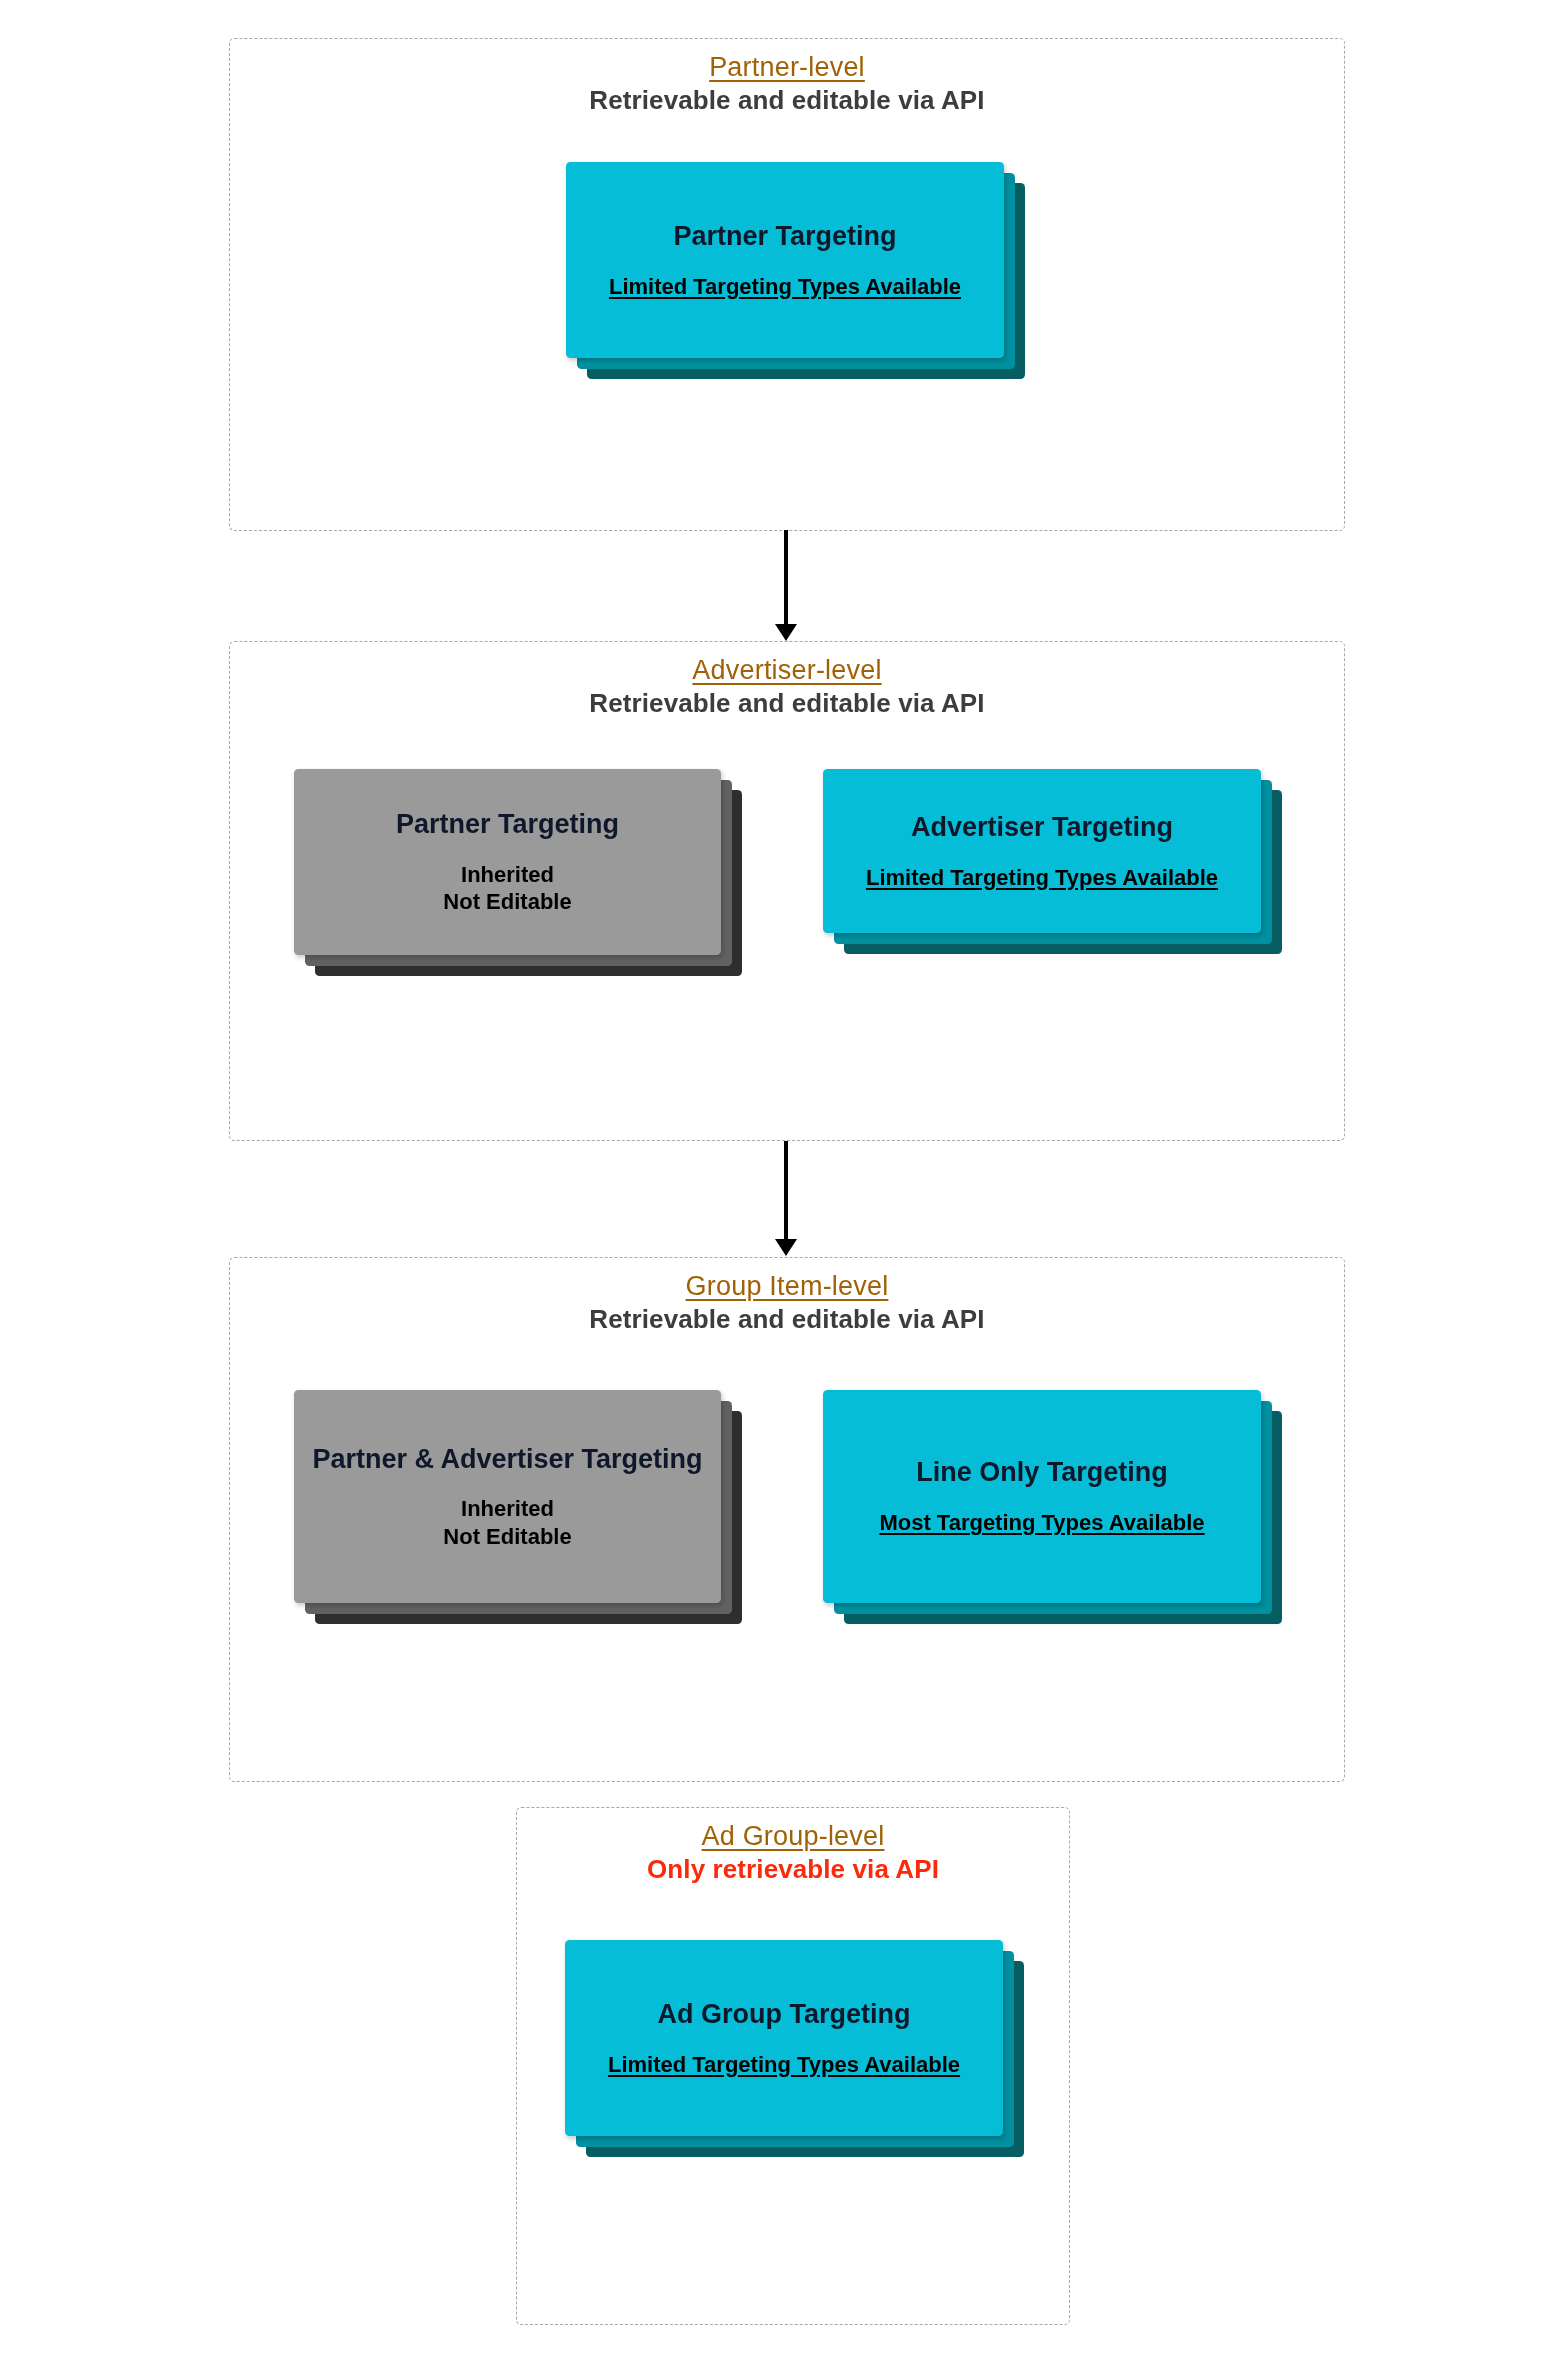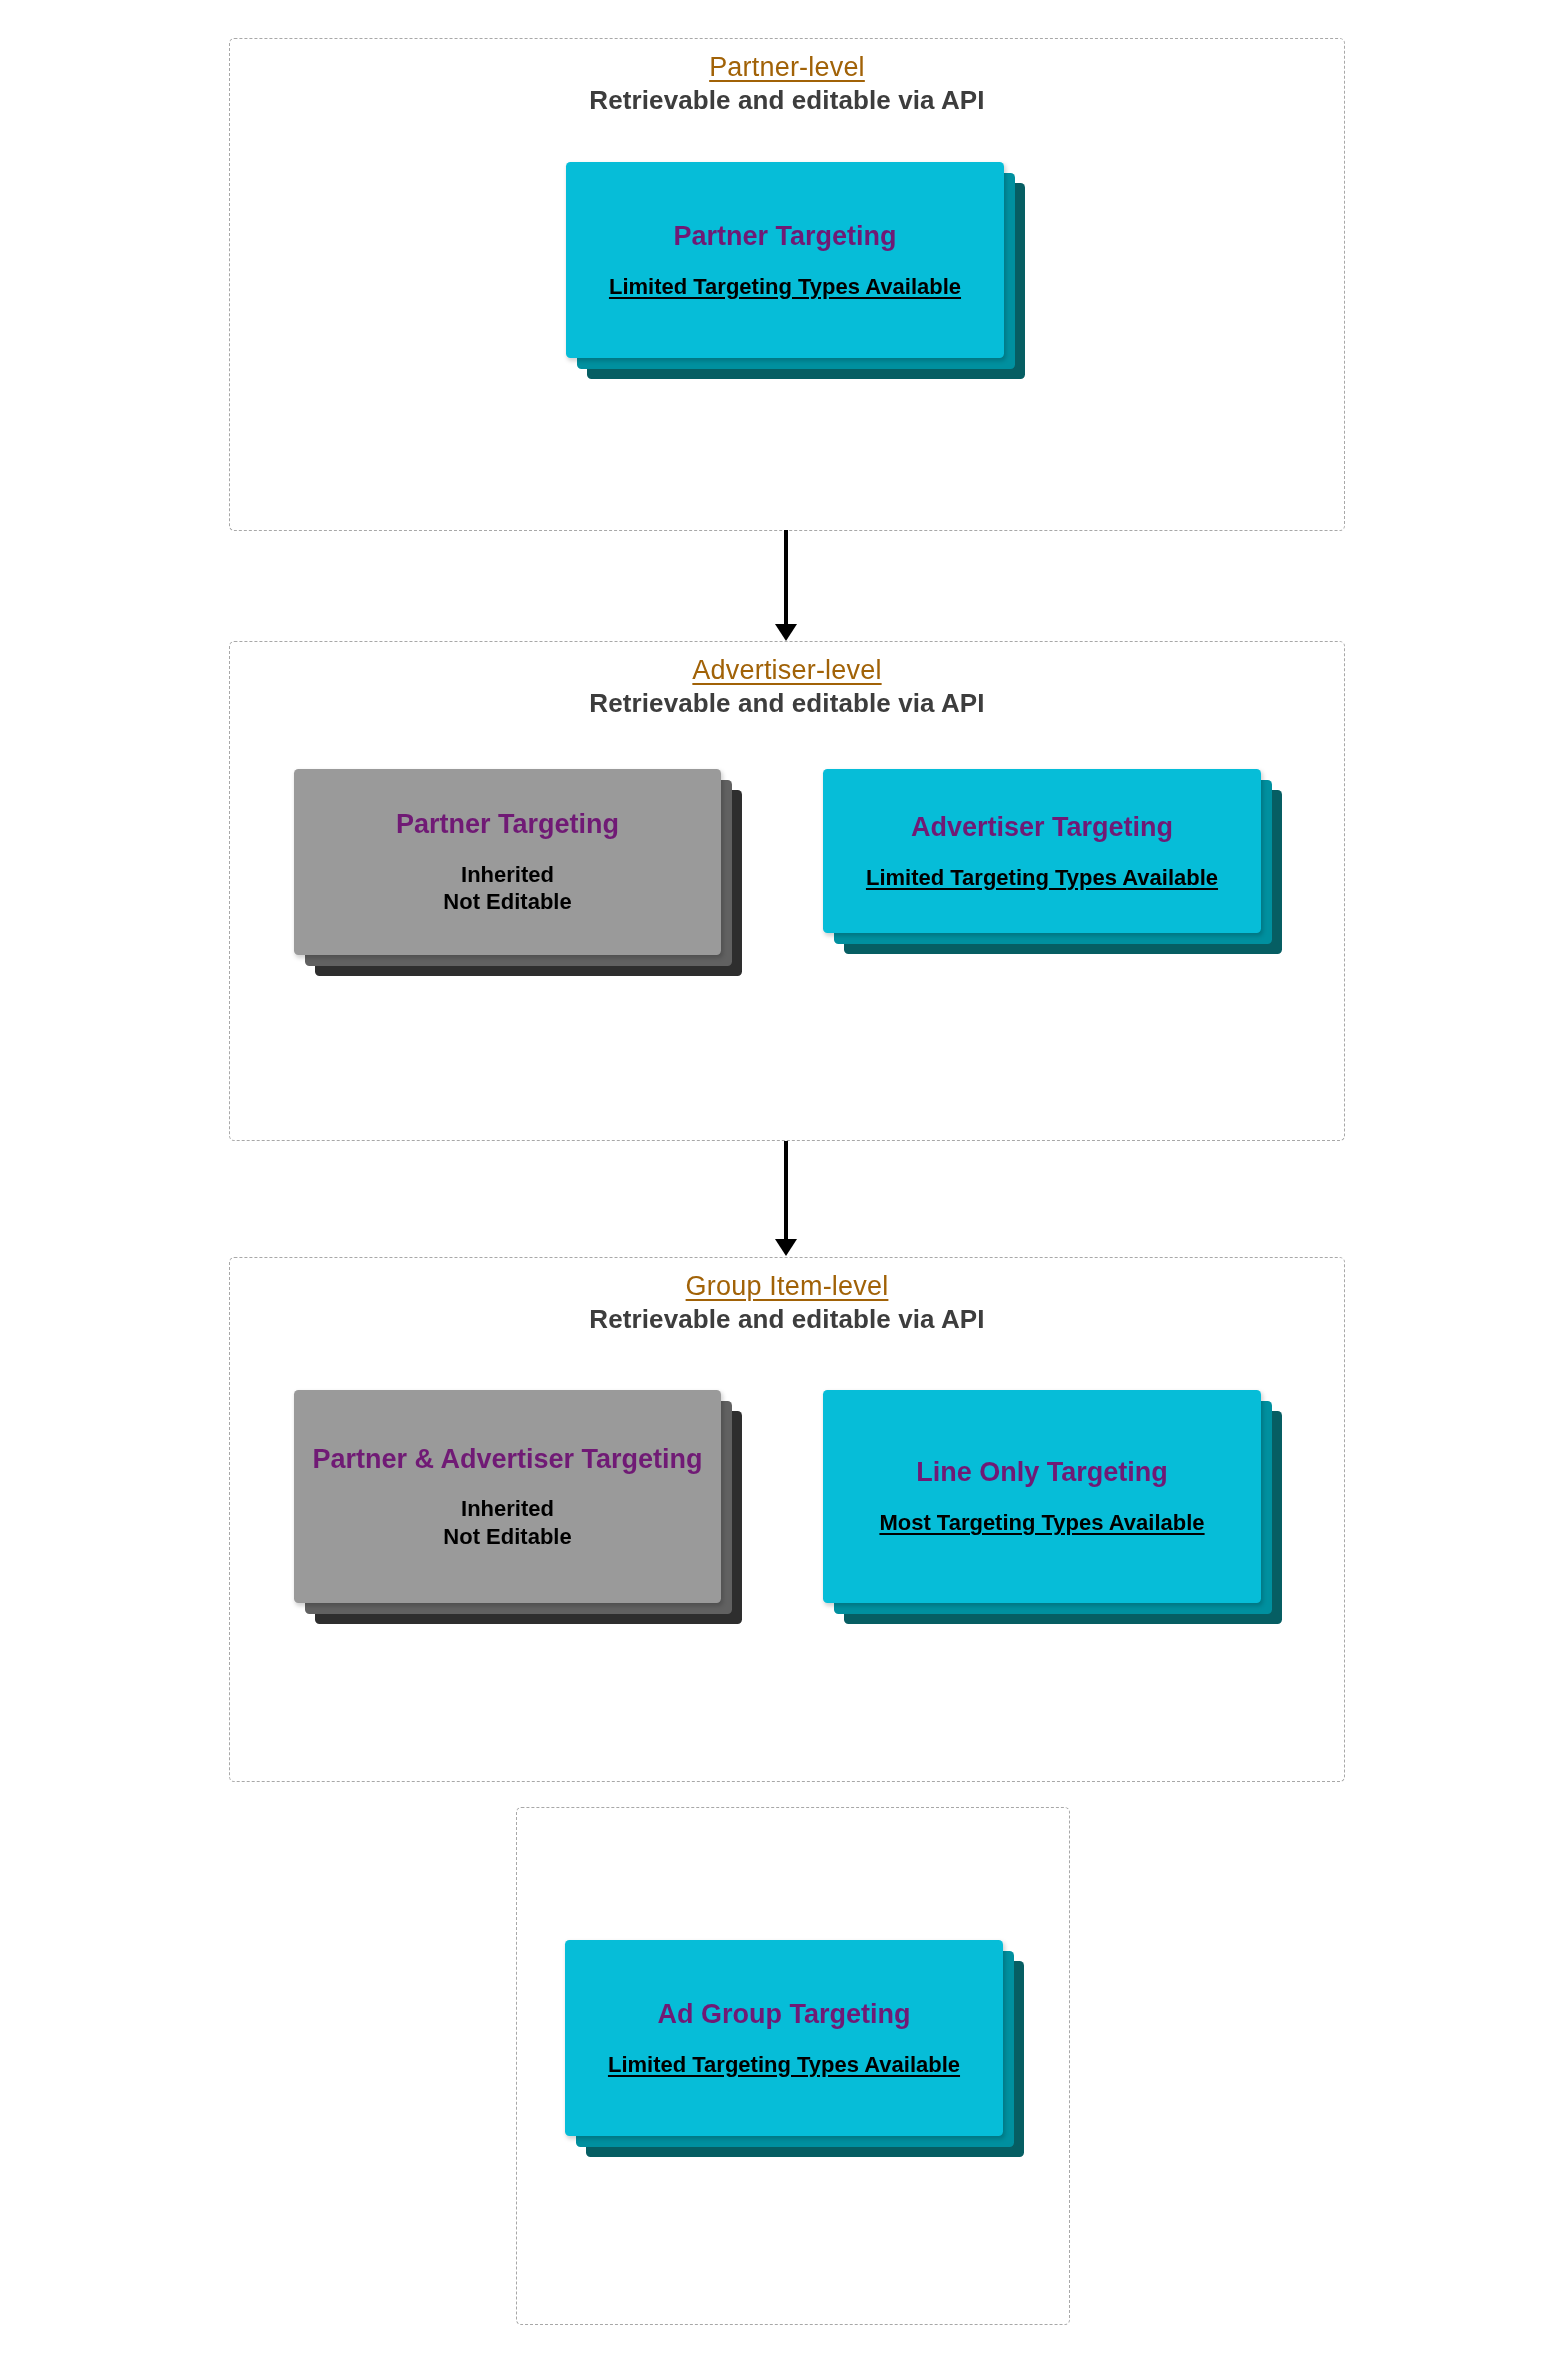--- a/index.html
+++ b/index.html
@@ -82,21 +82,21 @@
   .stack-cyan .front { background: #06bdd8; }
   .stack-cyan .back1 { background: #00909f; }
   .stack-cyan .back2 { background: #065e63; }
 
   
   .stack-gray .front { background: #9a9a9a; }
   .stack-gray .back1 { background: #616161; }
   .stack-gray .back2 { background: #2e2e2e; }
 
   .card-title {
-    color: #701a75;
+    color: #0f172a;
     font-weight: bold;
     font-size: 27px;
     line-height: 1.22;
     text-align: center;
     padding: 0 16px;
   }
   .card-sub {
     color: #000000;
     font-weight: bold;
     font-size: 22px;
@@ -209,20 +209,24 @@
       <div class="card-layer back2"></div>
       <div class="card-layer back1"></div>
       <div class="card-layer front">
         <div class="card-title">Line Only Targeting</div>
         <div class="card-sub underlined">Most Targeting Types Available</div>
       </div>
     </div>
   </div>
 
   <div class="level-box" style="left:516px; top:1807px; width:554px; height:518px;">
+    <div class="level-heading" style="top:12.5px;">
+      <span class="level-title">Ad Group-level</span>
+      <span class="level-sub alert">Only retrievable via API</span>
+    </div>
 
     <div class="card-stack stack-cyan" style="left:48px; top:132px; width:438px; height:196px;">
       <div class="card-layer back2"></div>
       <div class="card-layer back1"></div>
       <div class="card-layer front">
         <div class="card-title">Ad Group Targeting</div>
         <div class="card-sub underlined">Limited Targeting Types Available</div>
       </div>
     </div>
   </div>

